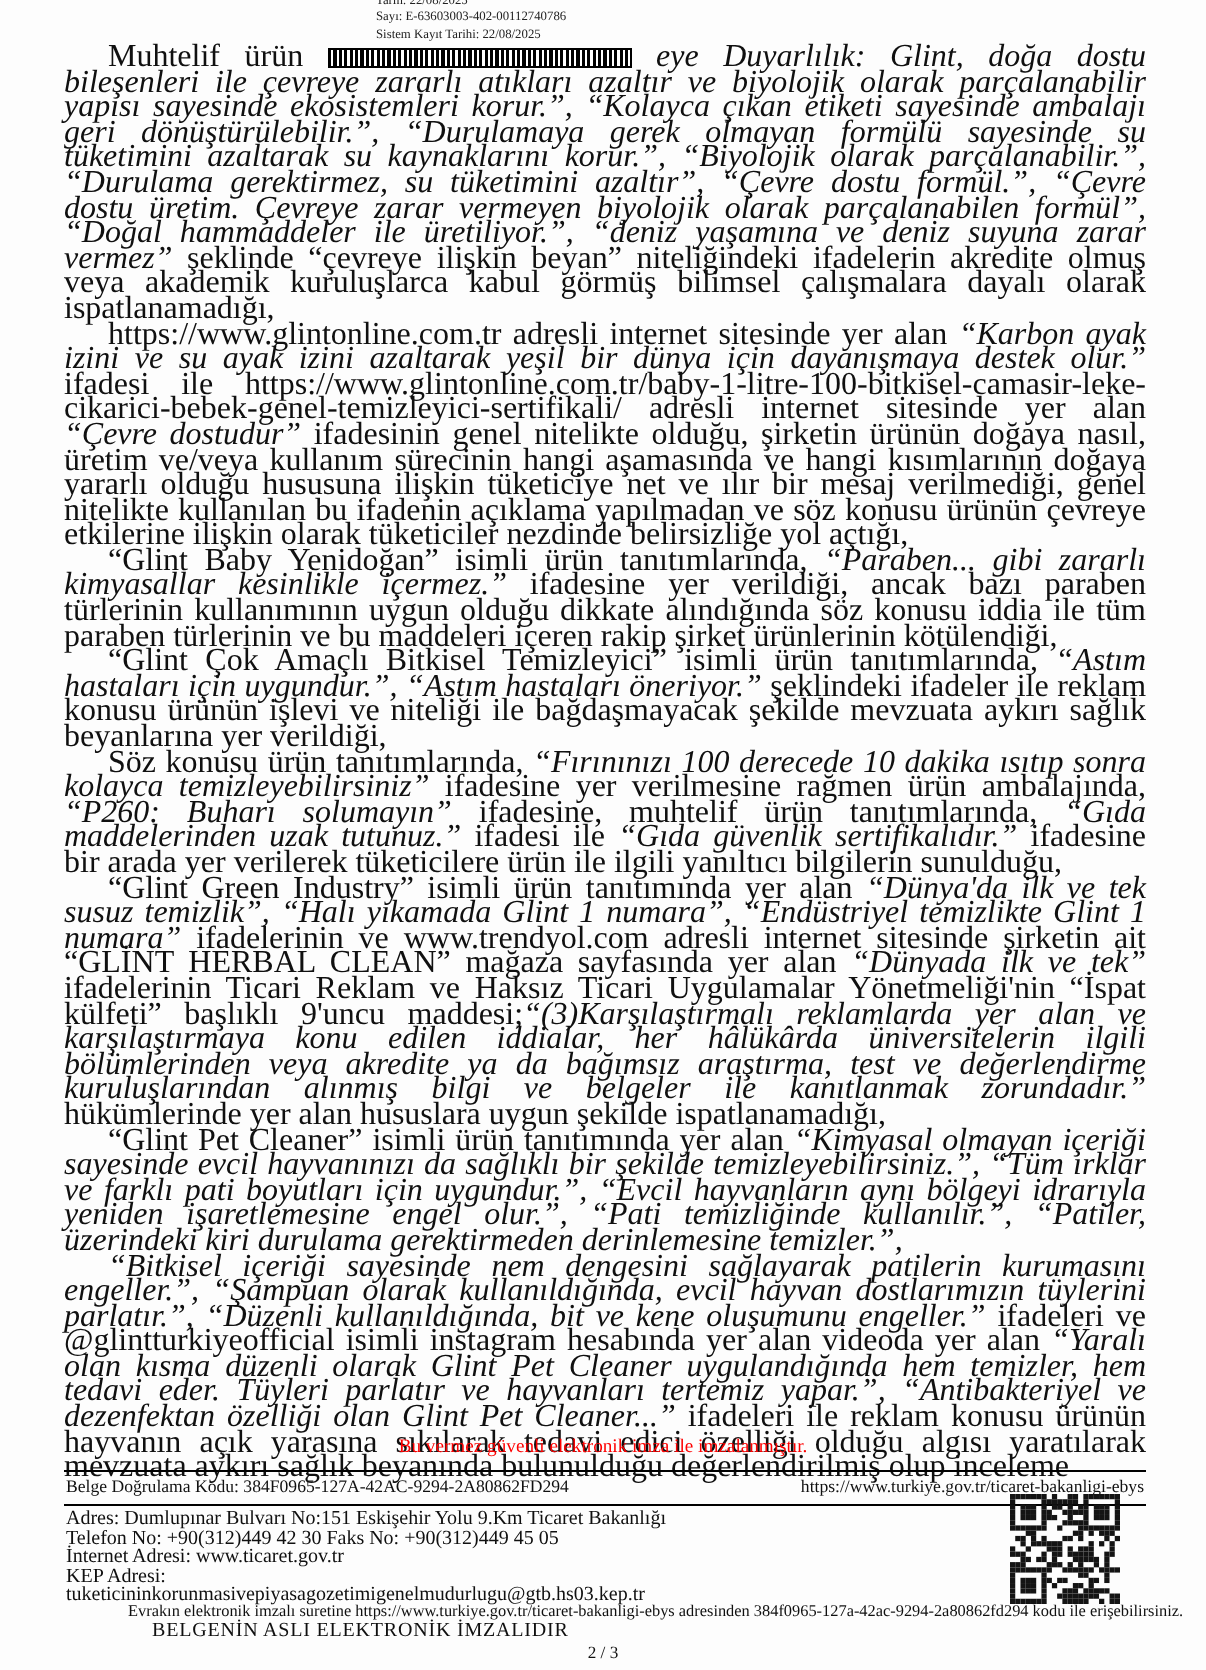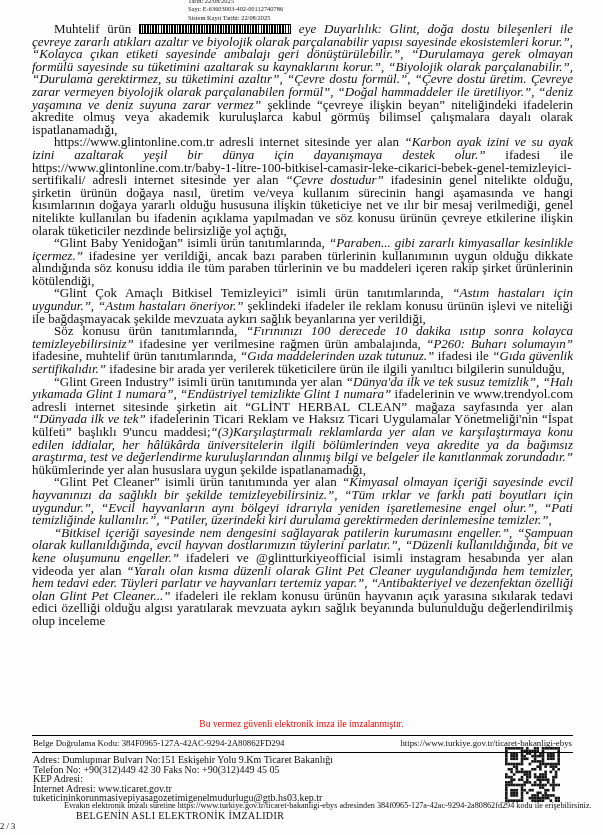--- a/index.html
+++ b/index.html
@@ -10,21 +10,21 @@
   }
   .page{position:absolute;inset:0;overflow:hidden;}
   
   .hdr{
     position:absolute;left:188px;top:-3px;
     font-size:6.4px;line-height:8.3px;color:#222;white-space:nowrap;
   }
   
   .doc{
     position:absolute;left:32px;right:30px;top:23px;
-    font-size:13px;line-height:12.6px;text-align:justify;
+    font-size:16px;line-height:12.6px;text-align:justify;
   }
   .doc p{margin:0;text-indent:22px;overflow-wrap:anywhere;}
   .doc .it{font-style:italic;}
   .redact{
     display:inline-block;width:152px;height:8.5px;vertical-align:-1px;
     background:repeating-linear-gradient(90deg,#000 0 1.6px,#fff 1.6px 2.7px);
     border-top:1px solid #000;border-bottom:1px solid #000;
   }
   .rednote{
     position:absolute;top:718px;left:0;right:0;text-align:center;
@@ -48,21 +48,21 @@
   .qr svg{display:block;}
   .ov1{
     position:absolute;left:64px;top:801px;right:-80px;
     font-size:8.2px;white-space:nowrap;overflow:hidden;
   }
   .ov2{
     position:absolute;left:76px;top:810px;
     font-size:10px;letter-spacing:.4px;white-space:nowrap;
   }
   .pagenum{
-    position:absolute;top:821px;left:0;right:0;
+    position:absolute;top:821px;left:0;right:0;text-align:center;
     font-size:8.6px;
   }
 </style>
 </head>
 <body>
 
 <div class="page">
 
   <div class="hdr">
     <div>Tarih: 22/08/2025</div>
@@ -86,22 +86,22 @@
   <div class="rule r1"></div>
   <div class="verifyrow">
     <span>Belge Doğrulama Kodu: 384F0965-127A-42AC-9294-2A80862FD294</span>
     <span>https://www.turkiye.gov.tr/ticaret-bakanligi-ebys</span>
   </div>
   <div class="rule r2"></div>
 
   <div class="fleft">
     <div>Adres: Dumlupınar Bulvarı No:151 Eskişehir Yolu 9.Km Ticaret Bakanlığı</div>
     <div>Telefon No: +90(312)449 42 30 Faks No: +90(312)449 45 05</div>
+    <div>İnternet Adresi: www.ticaret.gov.tr</div>
     <div>KEP Adresi:</div>
-    <div>İnternet Adresi: www.ticaret.gov.tr</div>
     <div>tuketicininkorunmasivepiyasagozetimigenelmudurlugu@gtb.hs03.kep.tr</div>
   </div>
 
 
   <div class="qr" id="qr">
       <svg width="55" height="55" viewBox="0 0 55 55" fill="#141414">
         <rect x="0.00" y="0.00" width="2.62" height="2.62"></rect>
         <rect x="2.62" y="0.00" width="2.62" height="2.62"></rect>
         <rect x="5.24" y="0.00" width="2.62" height="2.62"></rect>
         <rect x="7.86" y="0.00" width="2.62" height="2.62"></rect>

